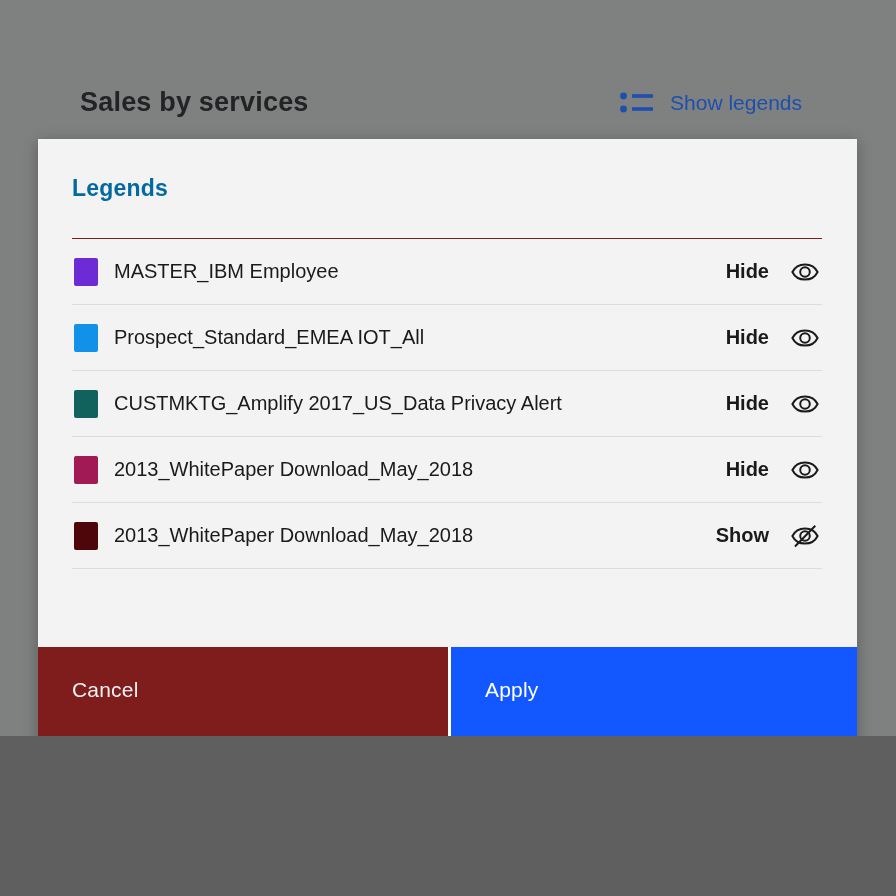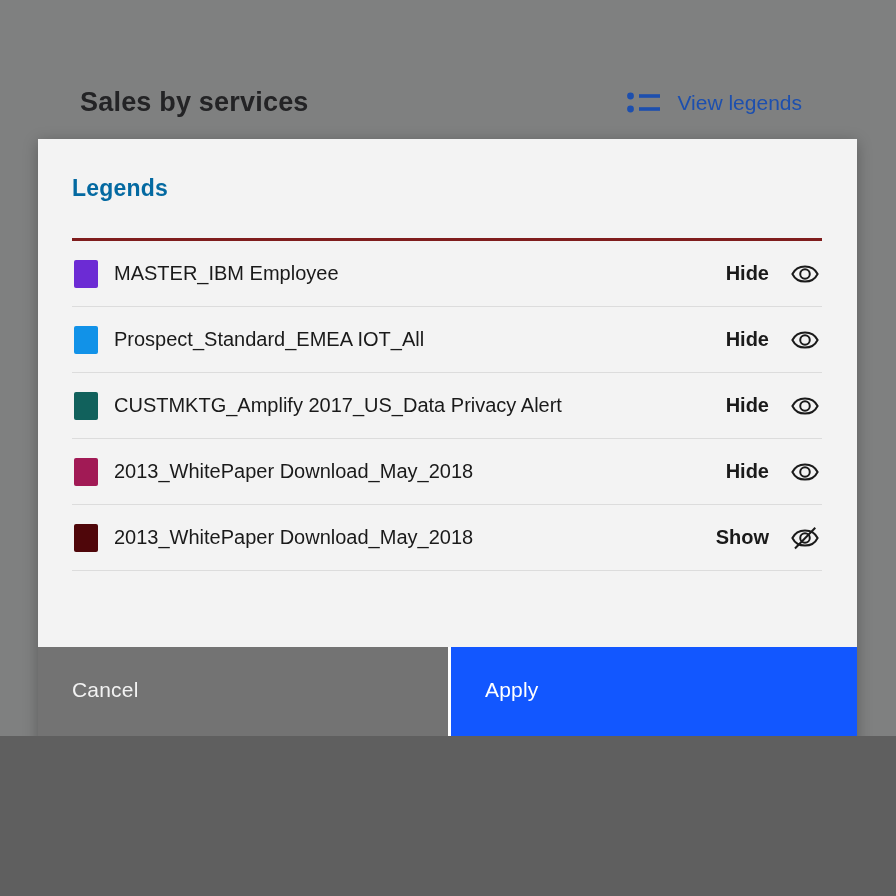--- a/index.html
+++ b/index.html
@@ -32,21 +32,21 @@
   .modal{
     position:absolute;left:38px;top:139px;width:819px;height:619px;
     background:#f3f3f3;z-index:3;box-shadow:0 3px 14px rgba(0,0,0,.28);
   }
   .modal-title{
     position:absolute;left:34px;top:36px;
     font-size:23px;font-weight:700;color:#0369a1;letter-spacing:.2px;
   }
   .legend-list{
     position:absolute;left:34px;right:35px;top:99px;
-    border-top:3px solid #7f1d1d;
+    border-top:1px solid #7f1d1d;
   }
   .legend-row{
     display:flex;align-items:center;height:65px;
     border-bottom:1px solid #dcdcdc;cursor:pointer;
   }
   .swatch{
     flex:0 0 24px;width:24px;height:28px;border-radius:2px;margin-left:2px;
   }
   .legend-label{
     margin-left:16px;font-size:20px;color:#1a1a1a;
@@ -56,41 +56,41 @@
     margin-left:auto;font-size:20px;color:#1a1a1a;white-space:nowrap;font-weight:bold;
   }
   .eye-wrap{margin-left:21px;margin-right:2px;display:flex;align-items:center;}
   .modal-footer{
     position:absolute;left:0;right:0;bottom:0;height:111px;display:flex;
   }
   .btn{
     box-sizing:border-box;padding:31px 0 0 34px;
     font-size:21px;letter-spacing:.2px;cursor:pointer;
   }
-  .btn-cancel{flex:0 0 410px;background:#737373;color:#f2f2f2;}
+  .btn-cancel{flex:0 0 410px;background:#7f1d1d;color:#f2f2f2;}
   .footer-gap{flex:0 0 3px;background:#ffffff;}
   .btn-apply{flex:1;background:#1257ff;color:#ffffff;}
 </style>
 </head>
 <body>
 
 <div class="screen">
 
   <div class="bg-title">Sales by services</div>
 
   <div class="view-legends">
     <span style="display:flex;">
       <svg width="33" height="30" viewBox="0 0 33 30" fill="#1d4fae" xmlns="http://www.w3.org/2000/svg">
         <circle cx="3.5" cy="8" r="3.4"></circle>
         <circle cx="3.5" cy="21" r="3.4"></circle>
         <rect x="12" y="6.2" width="21" height="3.6"></rect>
         <rect x="12" y="19.2" width="21" height="3.6"></rect>
       </svg>
     </span>
-    <span class="vl-label">View legends</span>
+    <span class="vl-label">Show legends</span>
   </div>
 
   <div class="donut-arc"></div>
   <div class="donut-label">41%</div>
 
   <div class="modal">
     <div class="modal-title">Legends</div>
 
     <div class="legend-list">
         <div class="legend-row">

